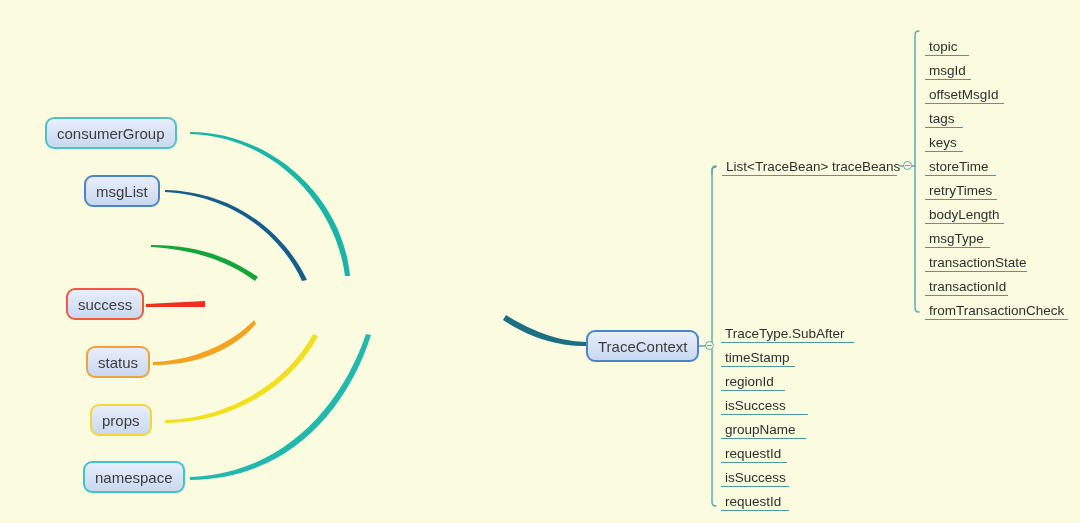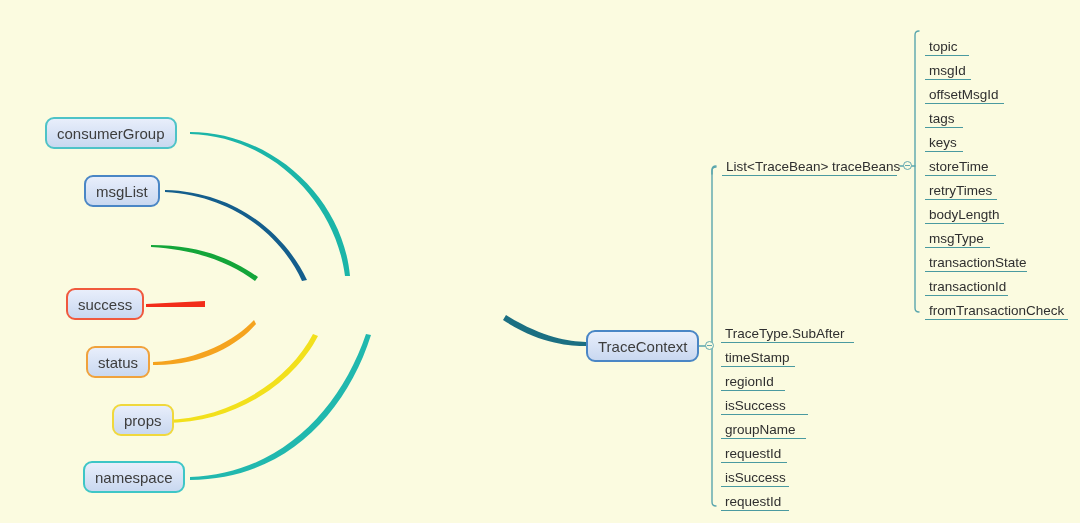--- a/index.html
+++ b/index.html
@@ -145,21 +145,21 @@
 
 
   <div class="box" style="left:66px; top:288px; border-color:#f0593d;">
     <span>success</span>
   </div>
 
   <div class="box" style="left:86px; top:346px; border-color:#f0a23c;">
     <span>status</span>
   </div>
 
-  <div class="box" style="left:112px; top:404px; border-color:#f0d83c;">
+  <div class="box" style="left:90px; top:404px; border-color:#f0d83c;">
     <span>props</span>
   </div>
 
   <div class="box" style="left:83px; top:461px; border-color:#3ec6c6;">
     <span>namespace</span>
   </div>
 
   <div class="box" style="left:586px; top:330px; border-color:#4a86c5;">
     <span>TraceContext</span>
   </div>

